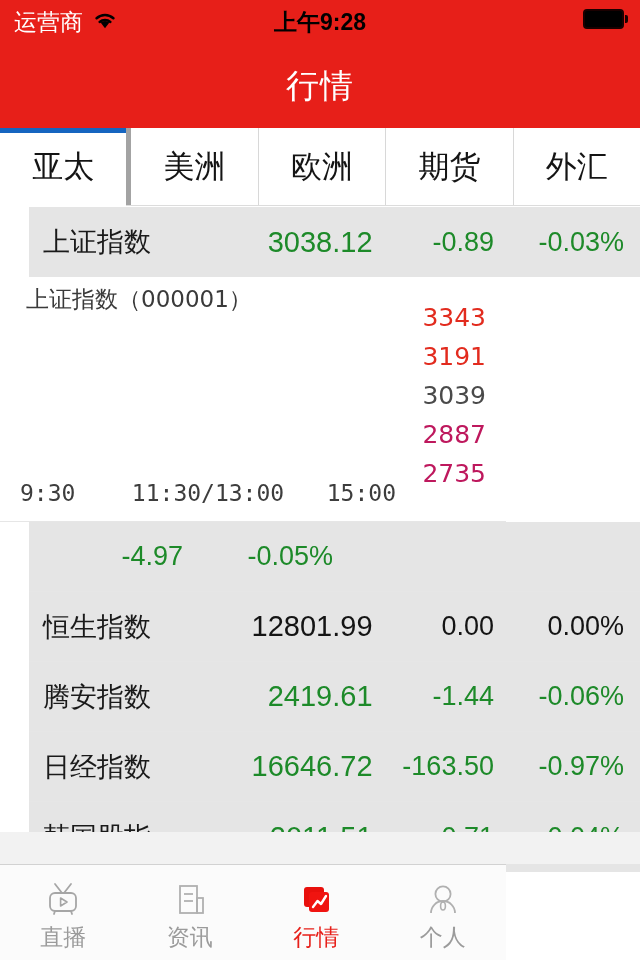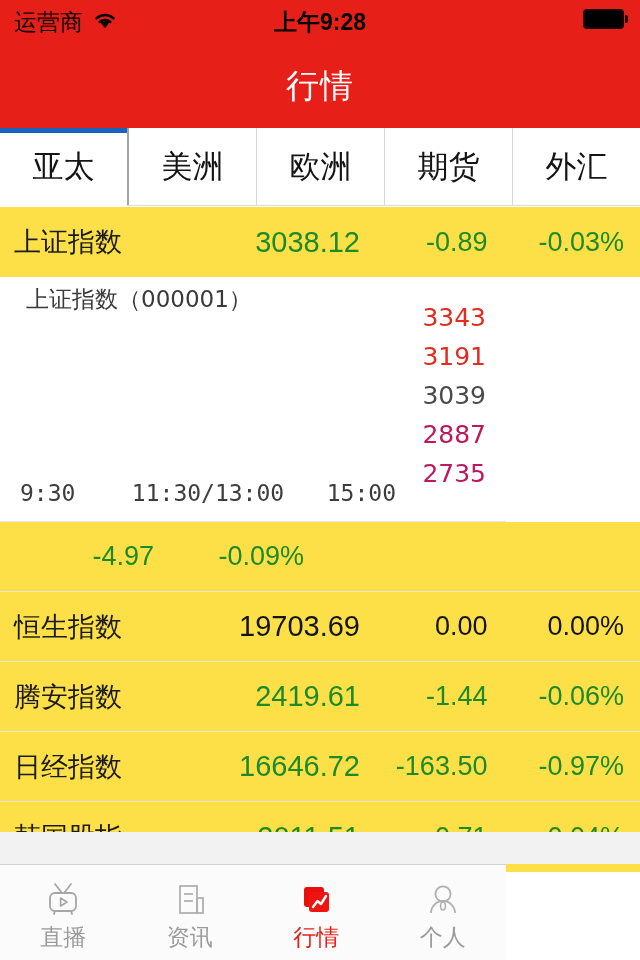--- a/index.html
+++ b/index.html
@@ -33,21 +33,21 @@
     box-sizing: border-box;
     padding: 0 14px;
   }
   .status-left {
     display: flex;
     align-items: center;
     gap: 9px;
   }
   .carrier {
     font-size: 23px;
-    color: #000000;
+    color: #ffffff;
     line-height: 1;
     letter-spacing: 0px;
   }
   .wifi-icon { display: block; }
   .status-center {
     position: absolute;
     left: 0; right: 0;
     text-align: center;
     font-size: 23px;
     color: #000000;
@@ -116,21 +116,21 @@
     border-right: 1px solid #d8d8d8;
     box-sizing: border-box;
   }
   .tab:last-child { border-right: none; }
   .tab-label {
     font-size: 31px;
     color: #141414;
     line-height: 1;
   }
   .tab.active {
-    border-right: 2px solid #a3a3a3;
+    border-right: 5px solid #a3a3a3;
     background: #ffffff;
     z-index: 3;
   }
   .tab.active::before {
     content: "";
     position: absolute;
     top: 0; left: 0; right: 0;
     height: 5px;
     background: #1565c0;
   }
@@ -148,21 +148,22 @@
     top: 207px; left: 0;
     width: 640px;
   }
   .quote-row {
     display: flex;
     align-items: center;
     height: 70px;
     padding: 0 16px 0 14px;
     box-sizing: border-box;
     border-bottom: 1px solid #e6e6e6;
-    background: #fde047;
+    background: #e5e5e5;
+    margin-left: 29px;
   }
   .quote-row.no-sep { border-bottom: none; }
   .q-name {
     width: 190px;
     font-size: 27px;
     color: #1a1a1a;
     text-align: left;
     white-space: nowrap;
   }
   .q-price {
@@ -392,26 +393,26 @@
         <span class="ytick yt-up" style="top:0px;">3343</span>
         <span class="ytick yt-up" style="top:39px;">3191</span>
         <span class="ytick yt-mid" style="top:78px;">3039</span>
         <span class="ytick yt-down" style="top:117px;">2887</span>
         <span class="ytick yt-down" style="top:156px;">2735</span>
       </div>
     </div>
 
     <div class="quote-row">
       <span class="q-change val-down">-4.97</span>
-      <span class="q-pct val-down">-0.09%</span>
+      <span class="q-pct val-down">-0.05%</span>
     </div>
 
     <div class="quote-row">
       <span class="q-name">恒生指数</span>
-      <span class="q-price val-flat">19703.69</span>
+      <span class="q-price val-flat">12801.99</span>
       <span class="q-change val-flat">0.00</span>
       <span class="q-pct val-flat">0.00%</span>
     </div>
 
     <div class="quote-row">
       <span class="q-name">腾安指数</span>
       <span class="q-price val-down">2419.61</span>
       <span class="q-change val-down">-1.44</span>
       <span class="q-pct val-down">-0.06%</span>
     </div>

